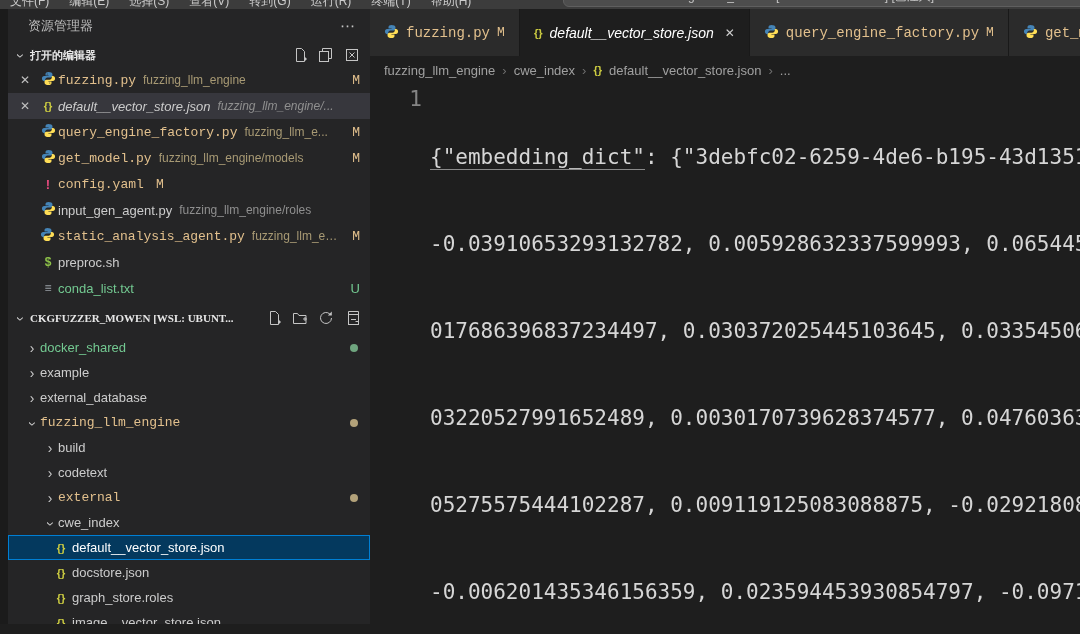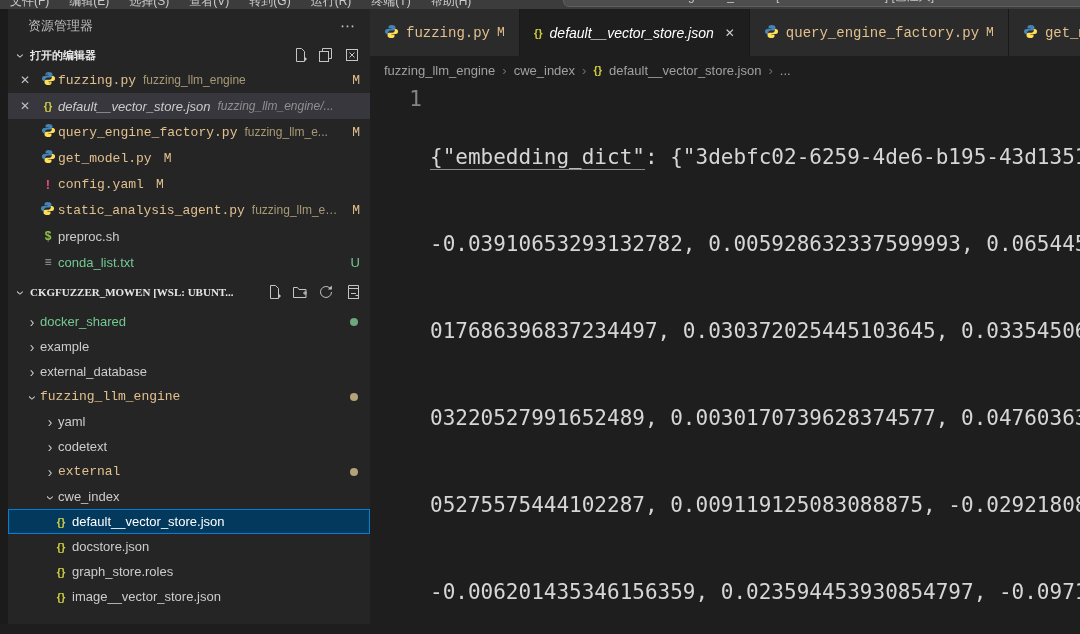--- a/index.html
+++ b/index.html
@@ -178,30 +178,40 @@
         <span class="badge mod">M</span>
       </div>
 
       <div class="oe-row">
         <span class="close"></span>
         <span class="ficon"><svg width="15" height="15" viewBox="0 0 16 16">
               <path fill="#4584b6" d="M7.9 1C6.1 1 4.8 1.8 4.8 3.2v1.6h3.3v.6H3.3C1.9 5.4 1 6.6 1 8.1s.9 2.7 2.3 2.7h1.2V9.2c0-1.3 1.1-2.4 2.4-2.4h3.3c1.1 0 2-.9 2-2V3.2C12.2 1.9 10.3 1 7.9 1z"></path>
               <path fill="#ffde57" d="M8.1 15c1.8 0 3.1-.8 3.1-2.2v-1.6H7.9v-.6h4.8c1.4 0 2.3-1.2 2.3-2.7s-.9-2.7-2.3-2.7h-1.2v1.6c0 1.3-1.1 2.4-2.4 2.4H5.8c-1.1 0-2 .9-2 2v1.6C3.8 14.1 5.7 15 8.1 15z"></path>
             </svg></span>
         <span class="fname mod">get_model.py</span>
+        <span class="fpath modp">fuzzing_llm_engine/models</span>
         <span class="badge mod">M</span>
       </div>
 
       <div class="oe-row">
         <span class="close"></span>
         <span class="ficon icon-yaml">!</span>
         <span class="fname mod">config.yaml</span>
         <span class="badge mod">M</span>
       </div>
 
+      <div class="oe-row">
+        <span class="close"></span>
+        <span class="ficon"><svg width="15" height="15" viewBox="0 0 16 16">
+              <path fill="#4584b6" d="M7.9 1C6.1 1 4.8 1.8 4.8 3.2v1.6h3.3v.6H3.3C1.9 5.4 1 6.6 1 8.1s.9 2.7 2.3 2.7h1.2V9.2c0-1.3 1.1-2.4 2.4-2.4h3.3c1.1 0 2-.9 2-2V3.2C12.2 1.9 10.3 1 7.9 1z"></path>
+              <path fill="#ffde57" d="M8.1 15c1.8 0 3.1-.8 3.1-2.2v-1.6H7.9v-.6h4.8c1.4 0 2.3-1.2 2.3-2.7s-.9-2.7-2.3-2.7h-1.2v1.6c0 1.3-1.1 2.4-2.4 2.4H5.8c-1.1 0-2 .9-2 2v1.6C3.8 14.1 5.7 15 8.1 15z"></path>
+            </svg></span>
+        <span class="fname">input_gen_agent.py</span>
+        <span class="fpath plainp">fuzzing_llm_engine/roles</span>
+      </div>
 
       <div class="oe-row">
         <span class="close"></span>
         <span class="ficon"><svg width="15" height="15" viewBox="0 0 16 16">
               <path fill="#4584b6" d="M7.9 1C6.1 1 4.8 1.8 4.8 3.2v1.6h3.3v.6H3.3C1.9 5.4 1 6.6 1 8.1s.9 2.7 2.3 2.7h1.2V9.2c0-1.3 1.1-2.4 2.4-2.4h3.3c1.1 0 2-.9 2-2V3.2C12.2 1.9 10.3 1 7.9 1z"></path>
               <path fill="#ffde57" d="M8.1 15c1.8 0 3.1-.8 3.1-2.2v-1.6H7.9v-.6h4.8c1.4 0 2.3-1.2 2.3-2.7s-.9-2.7-2.3-2.7h-1.2v1.6c0 1.3-1.1 2.4-2.4 2.4H5.8c-1.1 0-2 .9-2 2v1.6C3.8 14.1 5.7 15 8.1 15z"></path>
             </svg></span>
         <span class="fname mod">static_analysis_agent.py</span>
         <span class="fpath modp">fuzzing_llm_en...</span>
         <span class="badge mod">M</span>
@@ -258,21 +268,21 @@
         <span class="chev">›</span>
         <span>external_database</span>
       </div>
       <div class="tree-row ind1">
         <span class="chev open">›</span>
         <span class="mod">fuzzing_llm_engine</span>
         <span class="dot tan"></span>
       </div>
       <div class="tree-row ind2">
         <span class="chev">›</span>
-        <span>yaml</span>
+        <span>build</span>
       </div>
       <div class="tree-row ind2">
         <span class="chev">›</span>
         <span>codetext</span>
       </div>
       <div class="tree-row ind2">
         <span class="chev">›</span>
         <span class="mod">external</span>
         <span class="dot tan"></span>
       </div>

